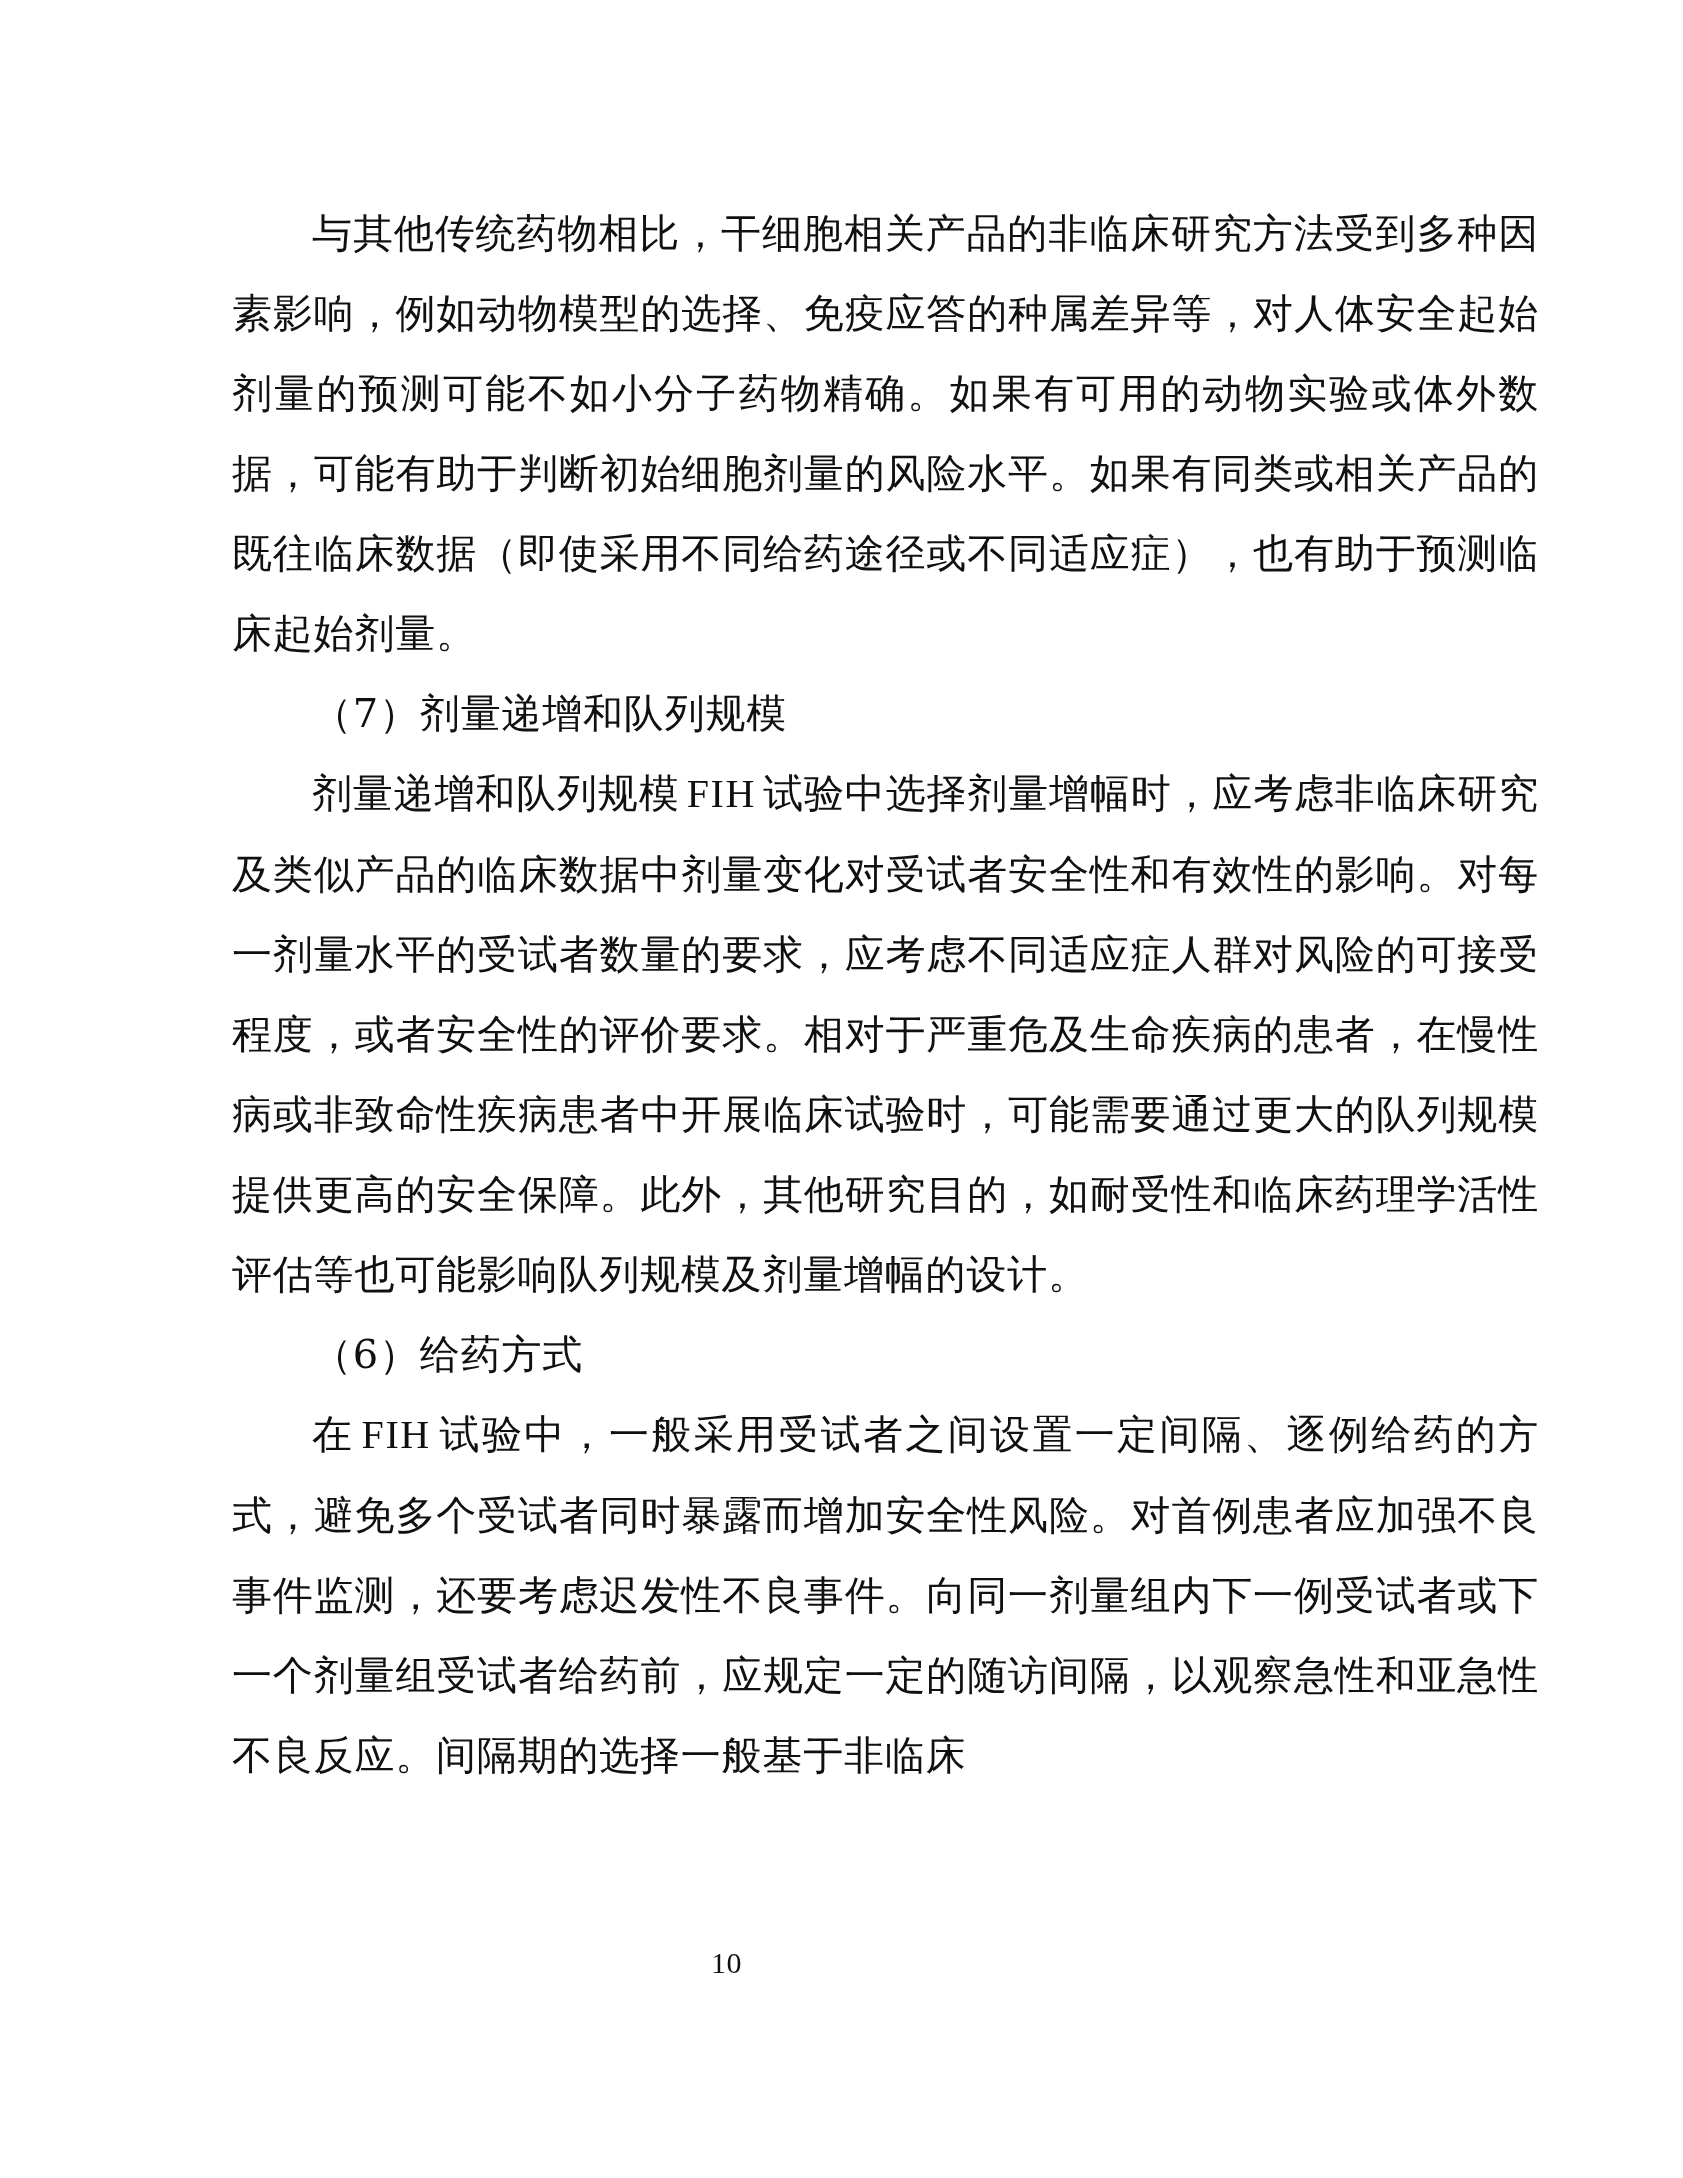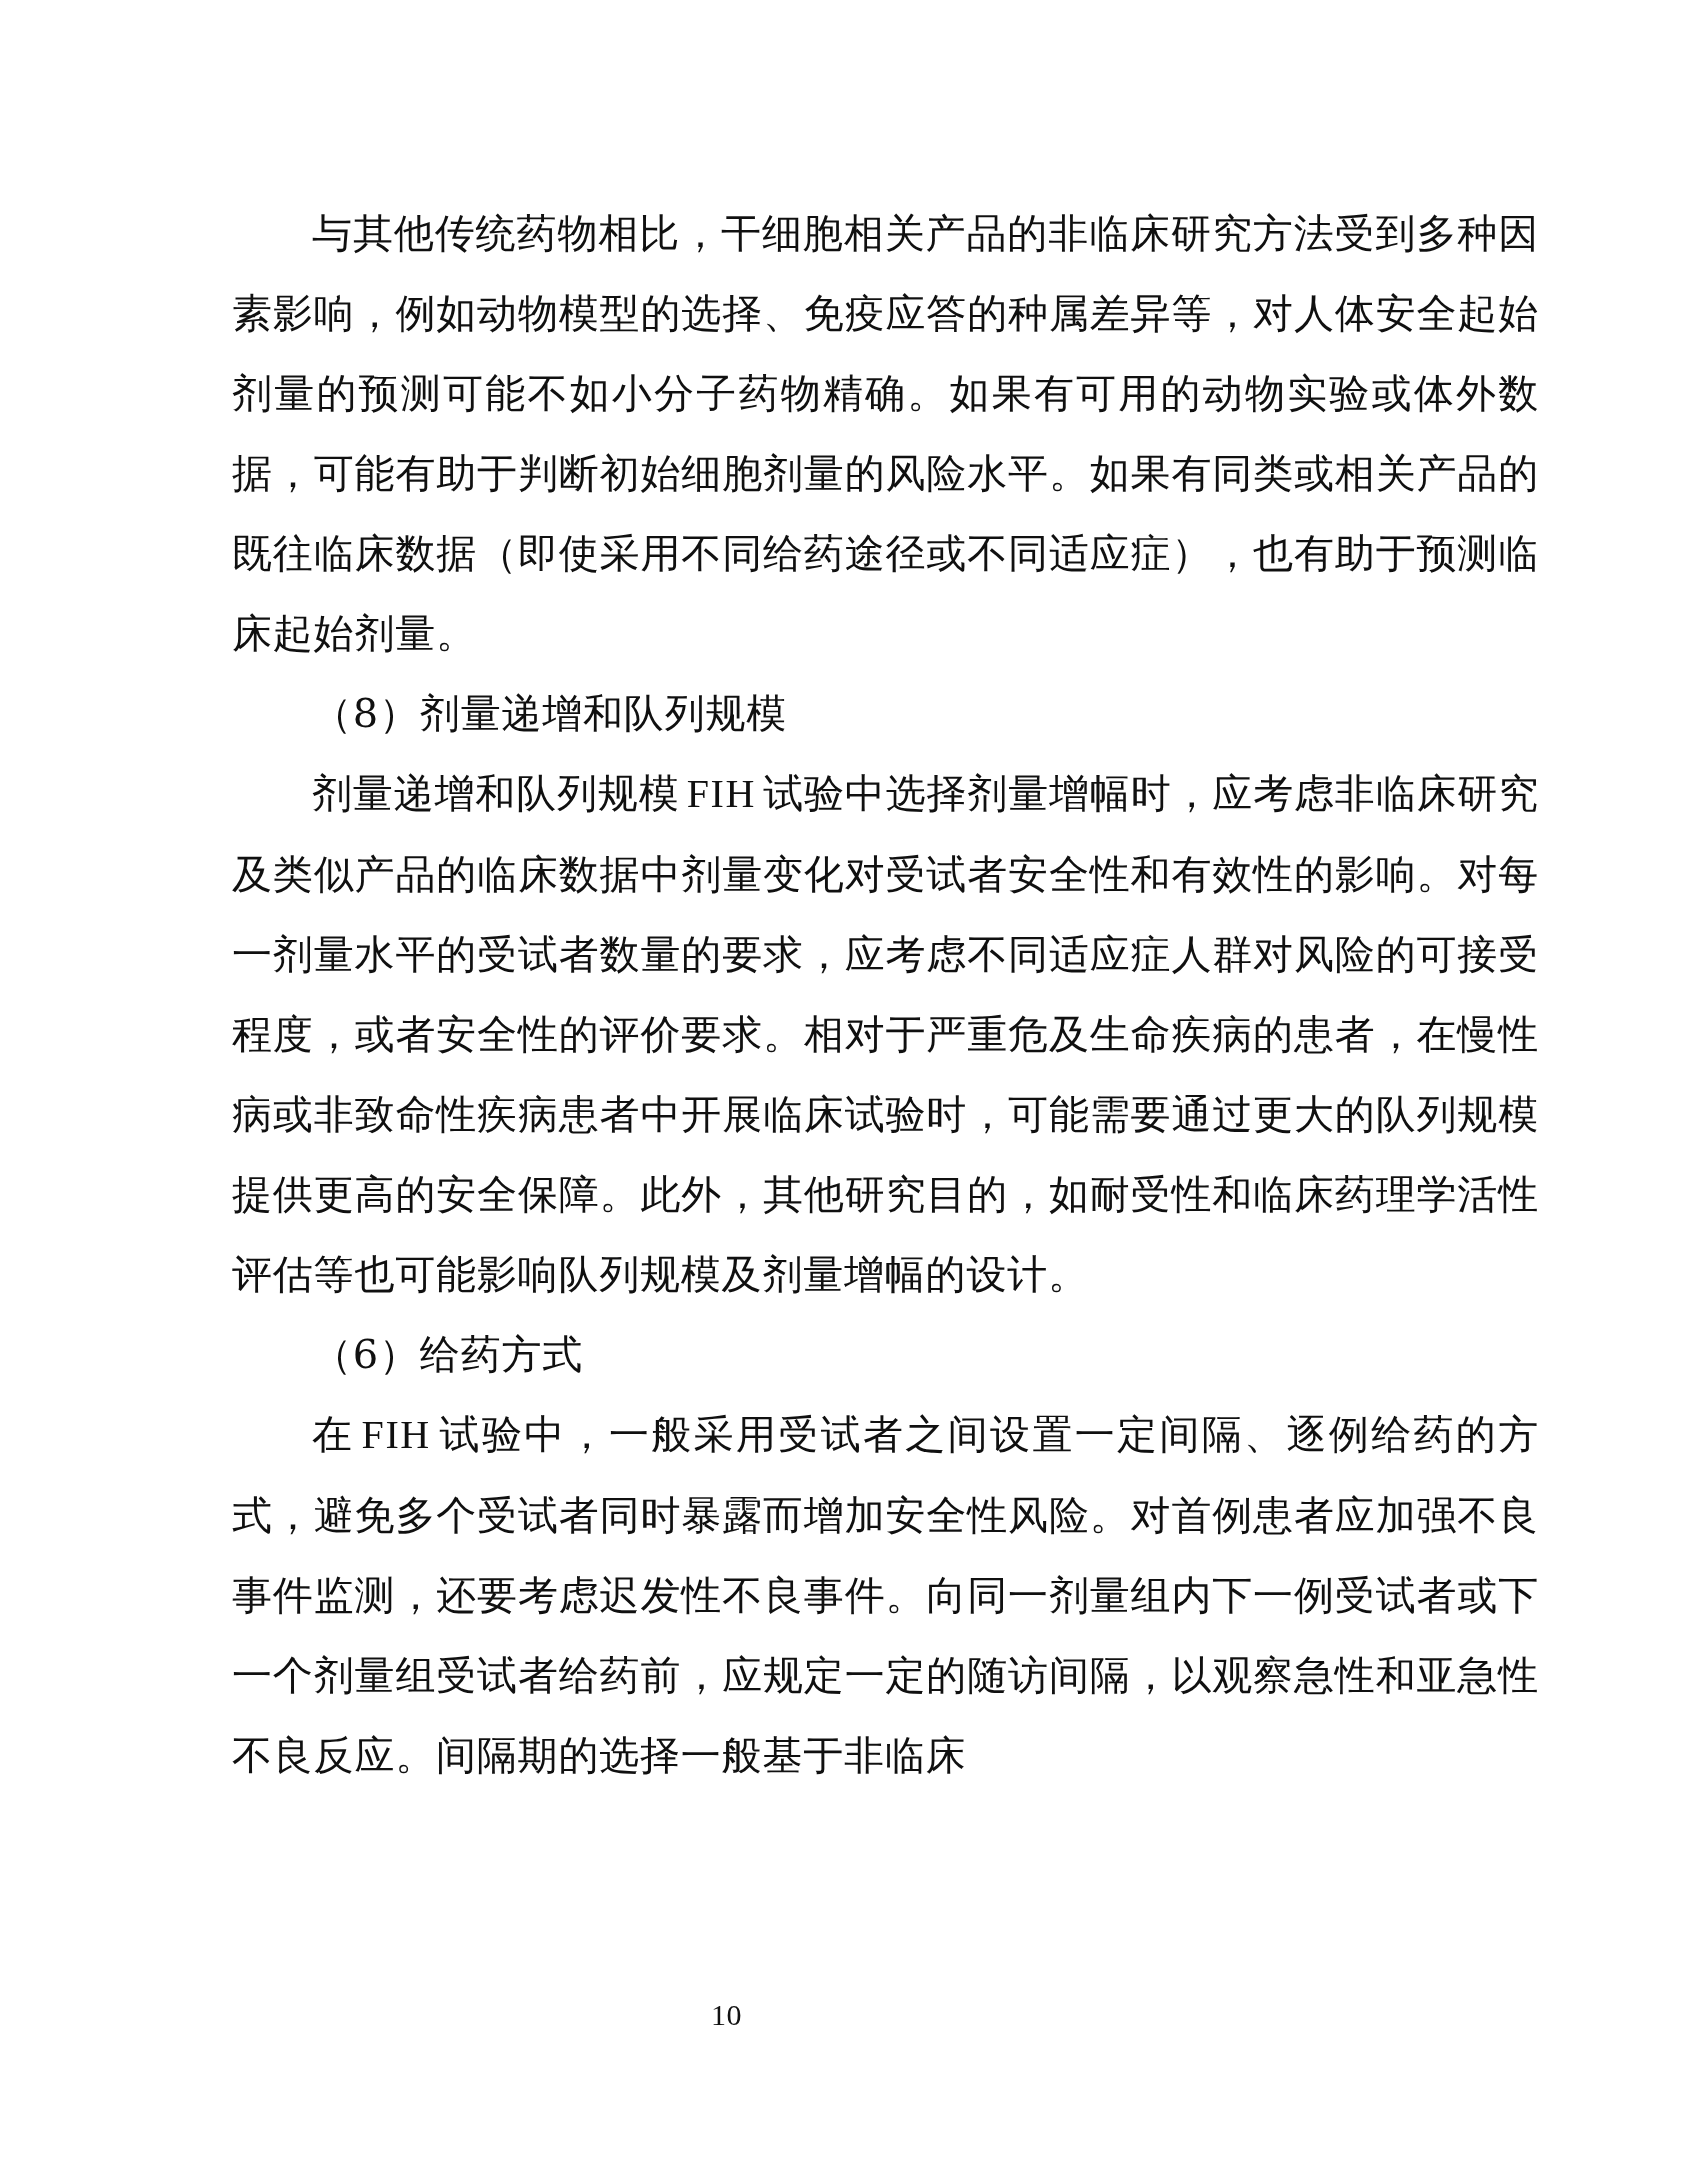--- a/index.html
+++ b/index.html
@@ -68,40 +68,40 @@
   .latin {
     font-family: Liberation Serif, serif;
     letter-spacing: 0.04em;
     padding: 0 0.18em;
   }
 
   
   .folio {
     position: absolute;
     left: 0;
-    top: 1997px;
+    top: 1945px;
     width: 1365px;
     text-align: center;
     font-family: "Liberation Serif", "DejaVu Serif", serif;
     font-size: 30px;
     line-height: 36px;
     color: #111111;
     letter-spacing: 0.02em;
   }
 </style>
 </head>
 <body>
 
 <div class="page">
 
   <div class="content">
 
     <p class="para indent">与其他传统药物相比，干细胞相关产品的非临床研究方法受到多种因素影响，例如动物模型的选择、免疫应答的种属差异等，对人体安全起始剂量的预测可能不如小分子药物精确。如果有可用的动物实验或体外数据，可能有助于判断初始细胞剂量的风险水平。如果有同类或相关产品的既往临床数据（即使采用不同给药途径或不同适应症），也有助于预测临床起始剂量。</p>
 
-    <p class="heading">（8）剂量递增和队列规模</p>
+    <p class="heading">（7）剂量递增和队列规模</p>
 
     <p class="para indent"><span>剂量递增和队列规模</span><span class="latin">FIH</span><span>试验中选择剂量增幅时，应考虑非临床研究及类似产品的临床数据中剂量变化对受试者安全性和有效性的影响。对每一剂量水平的受试者数量的要求，应考虑不同适应症人群对风险的可接受程度，或者安全性的评价要求。相对于严重危及生命疾病的患者，在慢性病或非致命性疾病患者中开展临床试验时，可能需要通过更大的队列规模提供更高的安全保障。此外，其他研究目的，如耐受性和临床药理学活性评估等也可能影响队列规模及剂量增幅的设计。</span></p>
 
     <p class="heading">（6）给药方式</p>
 
     <p class="para indent"><span>在</span><span class="latin">FIH</span><span>试验中，一般采用受试者之间设置一定间隔、逐例给药的方式，避免多个受试者同时暴露而增加安全性风险。对首例患者应加强不良事件监测，还要考虑迟发性不良事件。向同一剂量组内下一例受试者或下一个剂量组受试者给药前，应规定一定的随访间隔，以观察急性和亚急性不良反应。间隔期的选择一般基于非临床</span></p>
 
   </div>
 
   <div class="folio">10</div>

